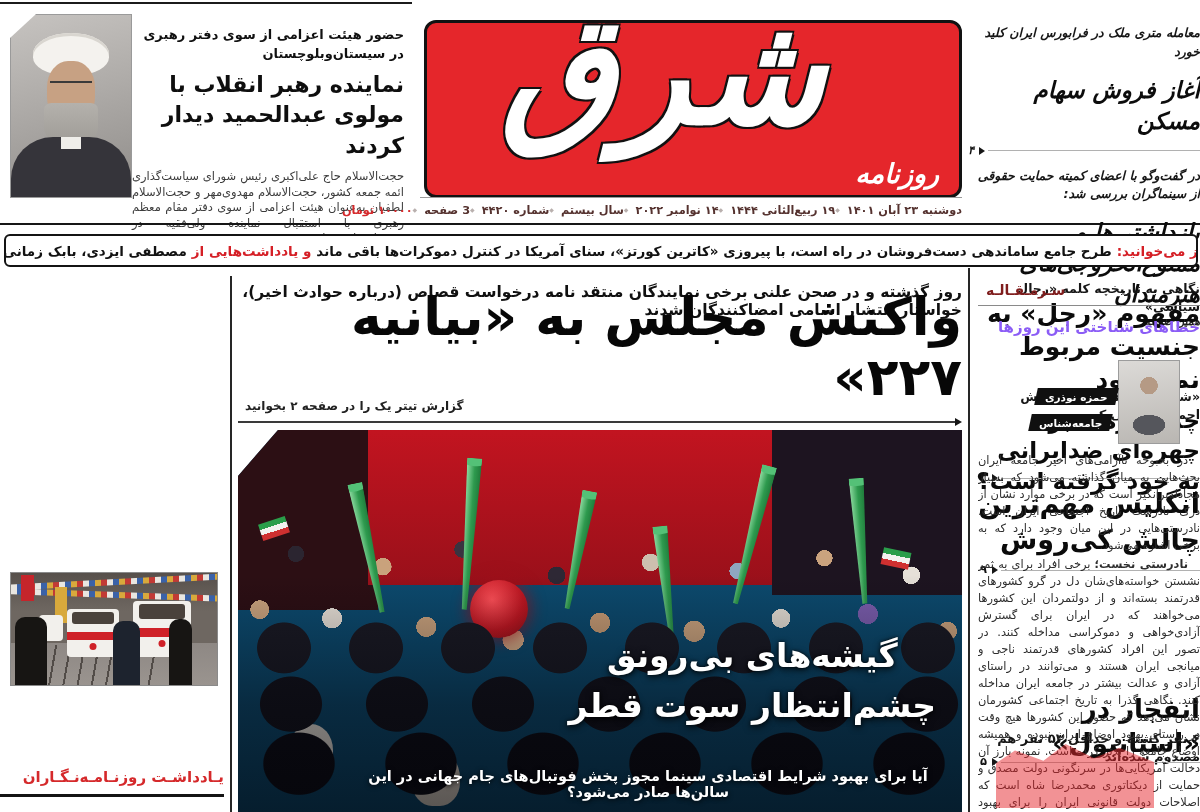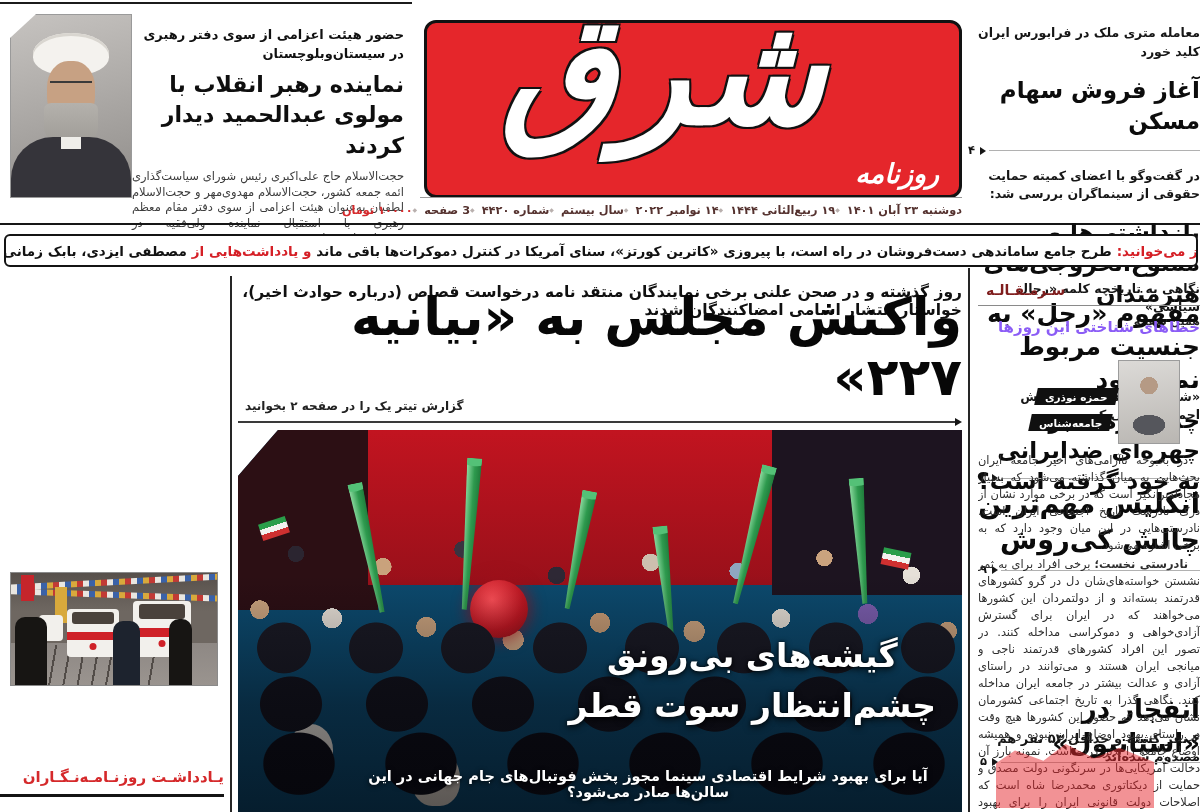--- a/index.html
+++ b/index.html
@@ -35,21 +35,21 @@
 
   .dateline{left:420px;top:197px;width:542px;height:25px;border-top:1px solid #9a9a9a;
      display:flex;align-items:center;justify-content:space-between;direction:rtl;
      font-size:11.3px;font-weight:bold;color:#55322f;}
   .dateline .seg{white-space:nowrap;}
   .dateline .seg:not(:last-child)::after{content:"◆";color:#b9b0ae;font-size:6px;margin-right:7px;vertical-align:2px;}
   .dateline .price{color:#d5292b;}
 
   .full-rule{left:0;top:223px;width:1200px;height:2px;background:#161616;}
 
-  .hdr-right{left:968px;top:24px;width:232px;}
+  .hdr-right{left:968px;top:24px;width:232px;font-style:italic;}
   .hr-kicker{font-size:12.5px;font-weight:bold;color:#161616;line-height:1.5;}
   .hr-headline{font-size:23px;font-weight:bold;color:#0c0c0c;line-height:1.35;margin-top:13px;}
   .hr-ref{font-size:11px;font-weight:bold;color:#222;margin-top:5px;}
 
   
   .marker{display:flex;direction:ltr;align-items:center;height:12px;margin:8px 0 10px 0;}
   .marker .num{font-size:11.5px;font-weight:bold;color:#111;margin-right:5px;line-height:1;}
   .marker .arr{width:0;height:0;border-left:6px solid #161616;border-top:4px solid transparent;border-bottom:4px solid transparent;margin-right:3px;}
   .marker .ln{flex:1;height:1px;background:#b1b1b1;}
 

